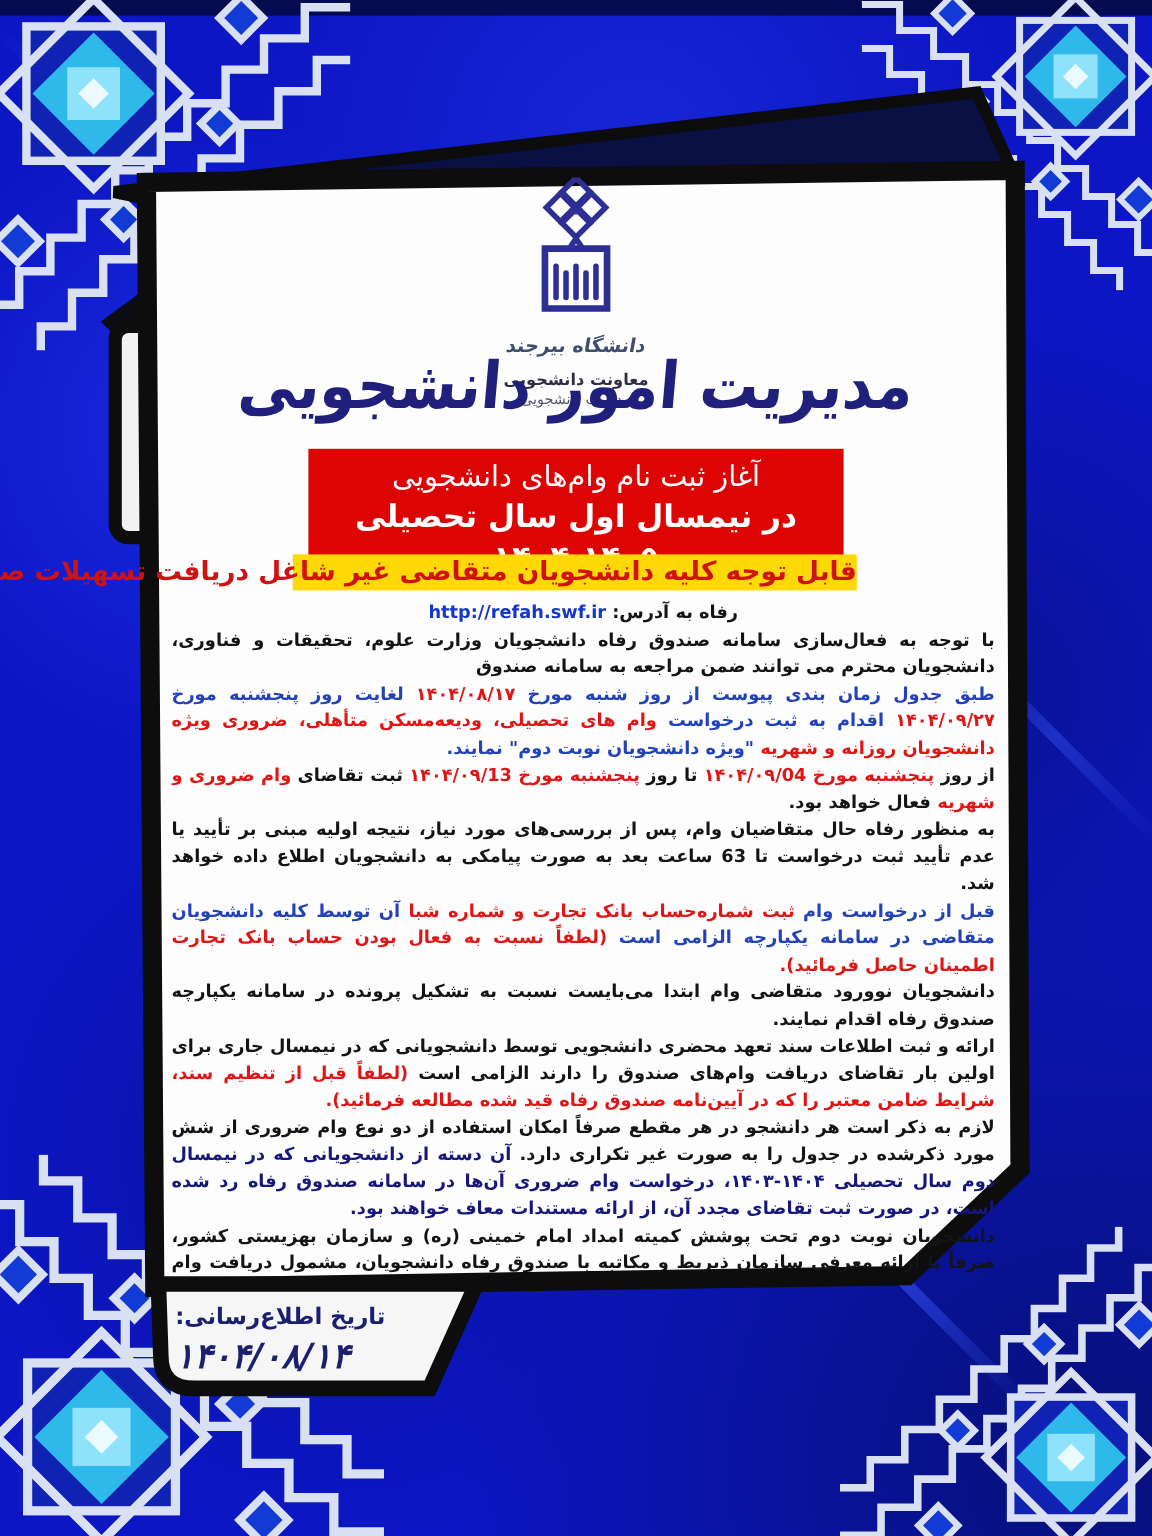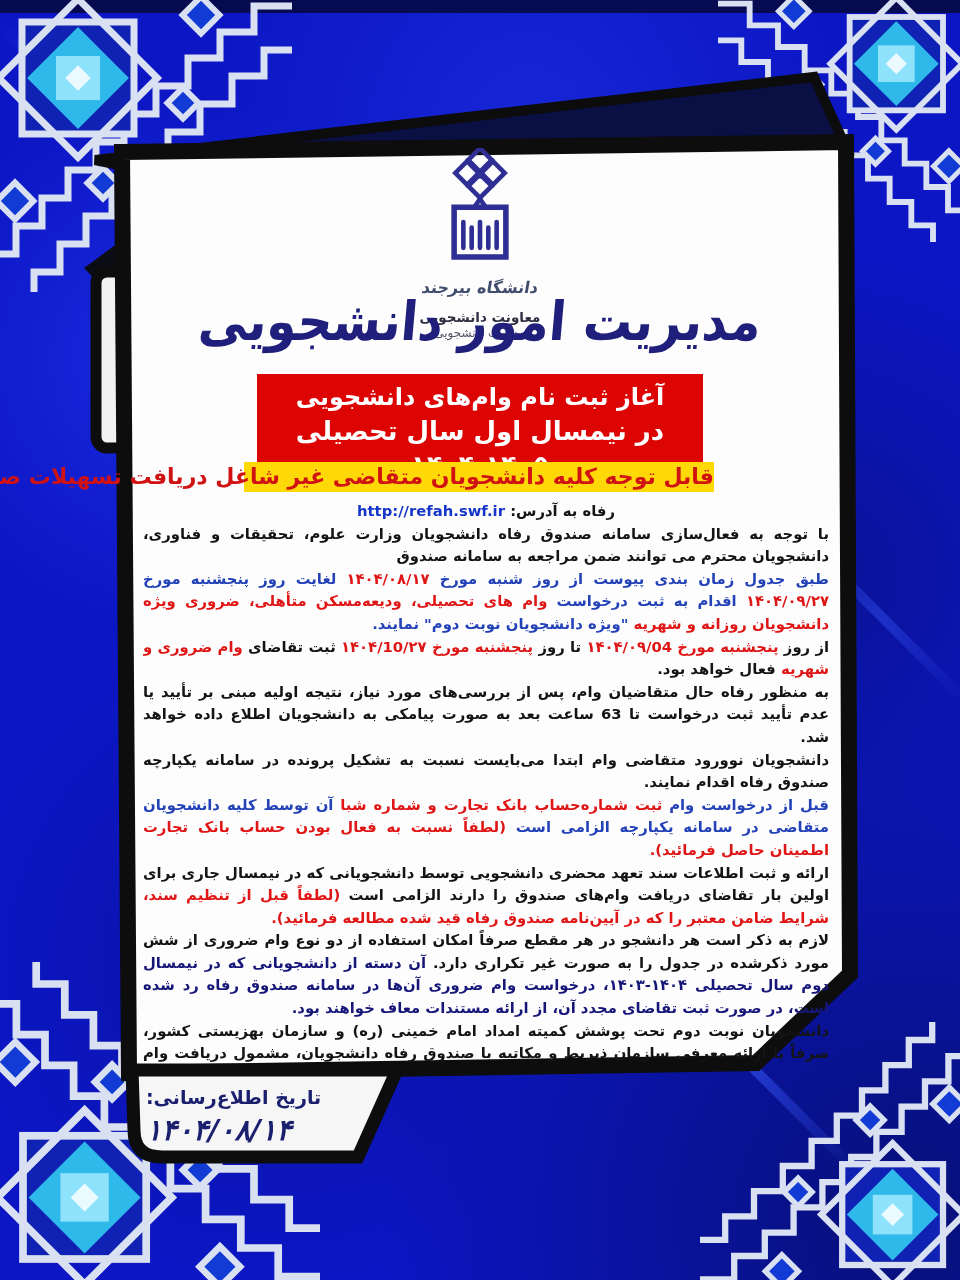--- a/index.html
+++ b/index.html
@@ -24,21 +24,21 @@
   .logo-block{top:148px;left:130px;width:700px;text-align:center;color:#2e2e95;}
   .uni-script{display:inline-block;margin-top:4px;font-size:16px;font-weight:bold;color:#3f4c6b;transform:skewX(-10deg);}
   .sub1{display:block;font-size:13.5px;font-weight:bold;color:#2e2e40;margin-top:12px;}
   .sub2{display:block;font-size:12px;font-weight:normal;color:#55556a;margin-top:1px;}
 
   .cal-title{top:293px;left:130px;width:700px;text-align:center;font-size:49px;font-weight:bold;
     color:#20207c;transform:skewX(-5deg) scaleY(1.1);letter-spacing:-1px;}
 
   .banner{top:374px;left:257px;width:446px;background:#dd0404;color:#ffffff;text-align:center;
     padding:6px 4px 9px;direction:rtl;}
-  .banner .l1{font-size:24px;font-weight:bold;line-height:34px;}
+  .banner .l1{font-size:24px;font-weight:normal;line-height:34px;}
   .banner .l2{font-size:26px;font-weight:bold;line-height:34px;}
 
   .notice{top:462px;left:244px;width:470px;background:#ffd808;color:#d01212;font-size:22px;
     font-weight:bold;text-align:right;height:30px;line-height:30px;direction:rtl;white-space:nowrap;}
 
   .body-text{top:500px;left:143px;width:686px;height:566px;overflow:hidden;direction:rtl;
     font-size:14.8px;line-height:22.6px;font-weight:bold;color:#141414;}
   .para{margin:0;text-align:justify;}
   .para.c{text-align:center;}
   .seg-k{color:#141414;}
@@ -137,24 +137,24 @@
     <div class="l1">آغاز ثبت نام وام‌های دانشجویی</div>
     <div class="l2">در نیمسال اول سال تحصیلی ۱۴۰۵-۱۴۰۴</div>
   </div>
 
   <div class="abs notice">قابل توجه کلیه دانشجویان متقاضی غیر شاغل دریافت تسهیلات صندوق رفاه</div>
 
   <div class="abs body-text">
       <p class="para c"><span class="seg-k">رفاه به آدرس: </span><span class="seg-link">http://refah.swf.ir</span></p>
       <p class="para"><span class="seg-k">با توجه به فعال‌سازی سامانه صندوق رفاه دانشجویان وزارت علوم، تحقیقات و فناوری، دانشجویان محترم می توانند ضمن مراجعه به سامانه صندوق</span></p>
       <p class="para"><span class="seg-b">طبق جدول زمان بندی پیوست از روز شنبه مورخ </span><span class="seg-r">۱۴۰۴/۰۸/۱۷</span><span class="seg-b"> لغایت روز پنجشنبه مورخ </span><span class="seg-r">۱۴۰۴/۰۹/۲۷</span><span class="seg-b"> اقدام به ثبت درخواست </span><span class="seg-r">وام های تحصیلی، ودیعه‌مسکن متأهلی، ضروری ویژه دانشجویان روزانه و شهریه </span><span class="seg-b">"ویژه دانشجویان نوبت دوم" نمایند.</span></p>
-      <p class="para"><span class="seg-k">از روز </span><span class="seg-r">پنجشنبه مورخ ۱۴۰۴/۰۹/04</span><span class="seg-k"> تا روز </span><span class="seg-r">پنجشنبه مورخ ۱۴۰۴/10/۲۷</span><span class="seg-k"> ثبت تقاضای </span><span class="seg-r">وام ضروری و شهریه</span><span class="seg-k"> فعال خواهد بود.</span></p>
+      <p class="para"><span class="seg-k">از روز </span><span class="seg-r">پنجشنبه مورخ ۱۴۰۴/۰۹/04</span><span class="seg-k"> تا روز </span><span class="seg-r">پنجشنبه مورخ ۱۴۰۴/۰۹/13</span><span class="seg-k"> ثبت تقاضای </span><span class="seg-r">وام ضروری و شهریه</span><span class="seg-k"> فعال خواهد بود.</span></p>
       <p class="para"><span class="seg-k">به منظور رفاه حال متقاضیان وام، پس از بررسی‌های مورد نیاز، نتیجه اولیه مبنی بر تأیید یا عدم تأیید ثبت درخواست تا 63 ساعت بعد به صورت پیامکی به دانشجویان اطلاع داده خواهد شد.</span></p>
+      <p class="para"><span class="seg-b">قبل از درخواست وام </span><span class="seg-r">ثبت شماره‌حساب بانک تجارت و شماره شبا</span><span class="seg-b"> آن توسط کلیه دانشجویان متقاضی در سامانه یکپارچه الزامی است </span><span class="seg-r">(لطفاً نسبت به فعال بودن حساب بانک تجارت اطمینان حاصل فرمائید).</span></p>
       <p class="para"><span class="seg-k">دانشجویان نوورود متقاضی وام ابتدا می‌بایست نسبت به تشکیل پرونده در سامانه یکپارچه صندوق رفاه اقدام نمایند.</span></p>
-      <p class="para"><span class="seg-b">قبل از درخواست وام </span><span class="seg-r">ثبت شماره‌حساب بانک تجارت و شماره شبا</span><span class="seg-b"> آن توسط کلیه دانشجویان متقاضی در سامانه یکپارچه الزامی است </span><span class="seg-r">(لطفاً نسبت به فعال بودن حساب بانک تجارت اطمینان حاصل فرمائید).</span></p>
       <p class="para"><span class="seg-k">ارائه و ثبت اطلاعات سند تعهد محضری دانشجویی توسط دانشجویانی که در نیمسال جاری برای اولین بار تقاضای دریافت وام‌های صندوق را دارند الزامی است </span><span class="seg-r">(لطفاً قبل از تنظیم سند، شرایط ضامن معتبر را که در آیین‌نامه صندوق رفاه قید شده مطالعه فرمائید).</span></p>
       <p class="para"><span class="seg-k">لازم به ذکر است هر دانشجو در هر مقطع صرفاً امکان استفاده از دو نوع وام ضروری از شش مورد ذکرشده در جدول را به صورت غیر تکراری دارد. </span><span class="seg-n">آن دسته از دانشجویانی که در نیمسال دوم سال تحصیلی ۱۴۰۴-۱۴۰۳، درخواست وام ضروری آن‌ها در سامانه صندوق رفاه رد شده است، در صورت ثبت تقاضای مجدد آن، از ارائه مستندات معاف خواهند بود.</span></p>
       <p class="para"><span class="seg-k">دانشجویان نوبت دوم تحت پوشش کمیته امداد امام خمینی (ره) و سازمان بهزیستی کشور، صرفاً با ارائه معرفی سازمان ذیربط و مکاتبه با صندوق رفاه دانشجویان، مشمول دریافت وام شهریه تحت پوشش کمیته امداد (ره) و در اولویت پرداخت وام خواهند بود.</span></p>
     </div>
 
   <div class="abs datebox-content">
     <div class="lbl">تاریخ اطلاع‌رسانی:</div>
     <div class="dt">۱۴۰۴/۰۸/۱۴</div>
   </div>
 

